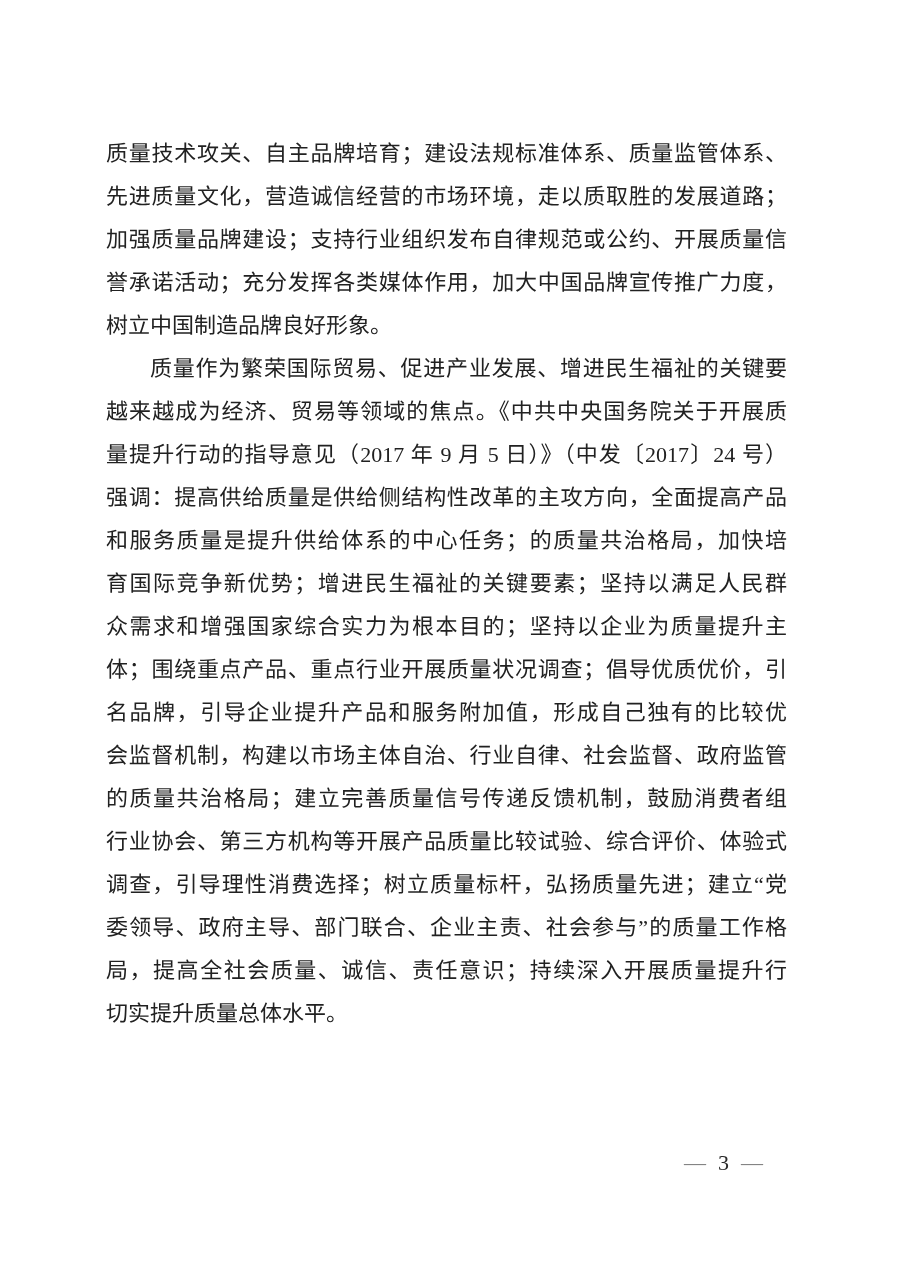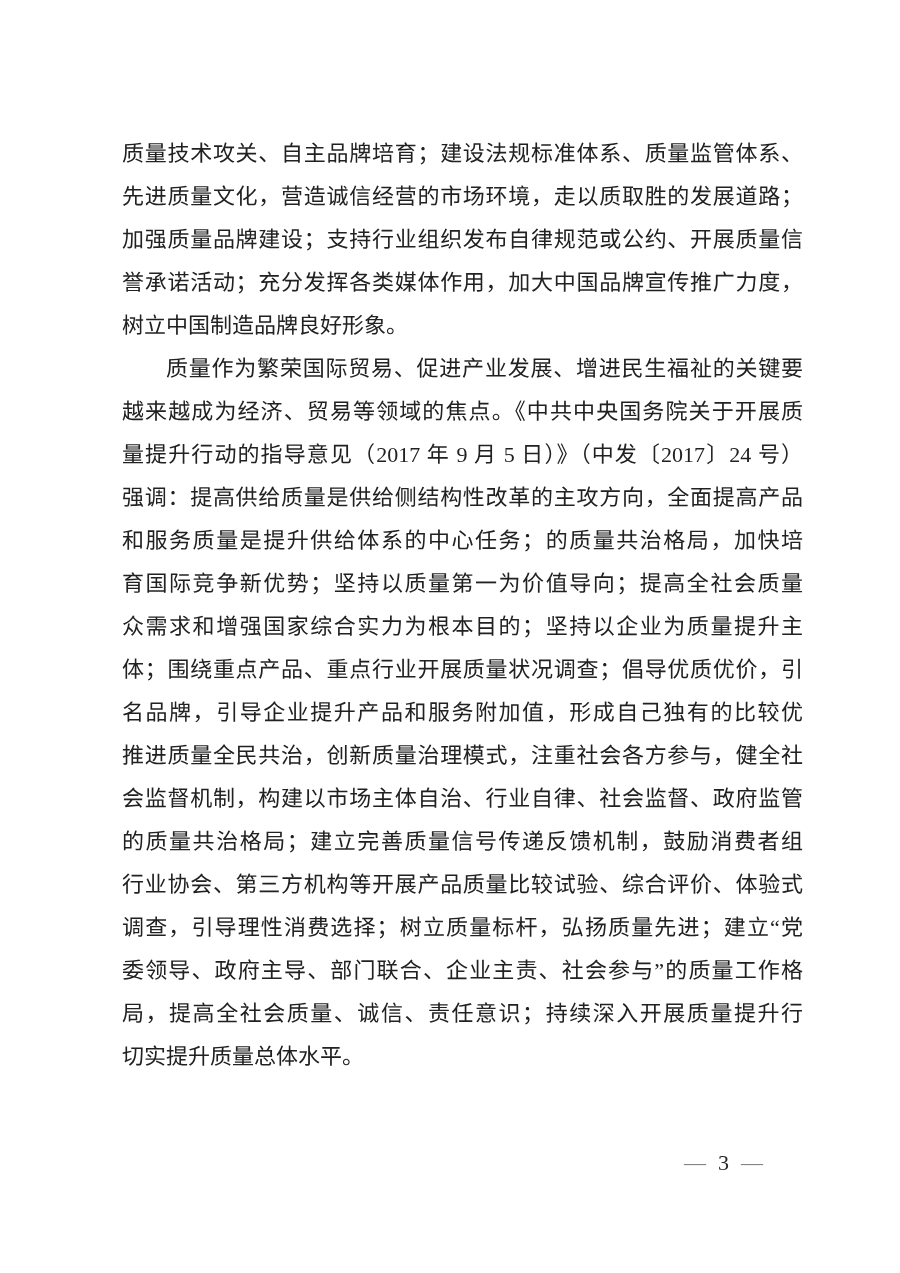--- a/index.html
+++ b/index.html
@@ -14,21 +14,21 @@
     overflow: hidden;
   }
   .page {
     position: relative;
     width: 900px;
     height: 1273px;
     background: #ffffff;
   }
   .text-block {
     position: absolute;
-    left: 122px;
+    left: 106px;
     top: 132px;
     width: 681px;
   }
   .line {
     font-size: 22px;
     line-height: 43px;
     height: 43px;
     color: #212121;
     text-align: justify;
     text-align-last: justify;
@@ -69,25 +69,24 @@
       <div class="line">质量技术攻关、自主品牌培育；建设法规标准体系、质量监管体系、</div>
       <div class="line">先进质量文化，营造诚信经营的市场环境，走以质取胜的发展道路；</div>
       <div class="line">加强质量品牌建设；支持行业组织发布自律规范或公约、开展质量信</div>
       <div class="line">誉承诺活动；充分发挥各类媒体作用，加大中国品牌宣传推广力度，</div>
       <div class="line para-end">树立中国制造品牌良好形象。</div>
       <div class="line indent">质量作为繁荣国际贸易、促进产业发展、增进民生福祉的关键要素，</div>
       <div class="line">越来越成为经济、贸易等领域的焦点。《中共中央国务院关于开展质</div>
       <div class="line">量提升行动的指导意见（2017 年 9 月 5 日）》（中发〔2017〕24 号）</div>
       <div class="line">强调：提高供给质量是供给侧结构性改革的主攻方向，全面提高产品</div>
       <div class="line">和服务质量是提升供给体系的中心任务；的质量共治格局，加快培</div>
-      <div class="line">育国际竞争新优势；坚持以质量第一为价值导向；提高全社会质量</div>
+      <div class="line">育国际竞争新优势；增进民生福祉的关键要素；坚持以满足人民群</div>
       <div class="line">众需求和增强国家综合实力为根本目的；坚持以企业为质量提升主</div>
       <div class="line">体；围绕重点产品、重点行业开展质量状况调查；倡导优质优价，引</div>
       <div class="line">名品牌，引导企业提升产品和服务附加值，形成自己独有的比较优势；</div>
-      <div class="line">推进质量全民共治，创新质量治理模式，注重社会各方参与，健全社</div>
       <div class="line">会监督机制，构建以市场主体自治、行业自律、社会监督、政府监管</div>
       <div class="line">的质量共治格局；建立完善质量信号传递反馈机制，鼓励消费者组织、</div>
       <div class="line">行业协会、第三方机构等开展产品质量比较试验、综合评价、体验式</div>
       <div class="line">调查，引导理性消费选择；树立质量标杆，弘扬质量先进；建立“党</div>
       <div class="line">委领导、政府主导、部门联合、企业主责、社会参与”的质量工作格</div>
       <div class="line">局，提高全社会质量、诚信、责任意识；持续深入开展质量提升行动，</div>
       <div class="line para-end">切实提升质量总体水平。</div>
     </div>
 
   <div class="page-number">

